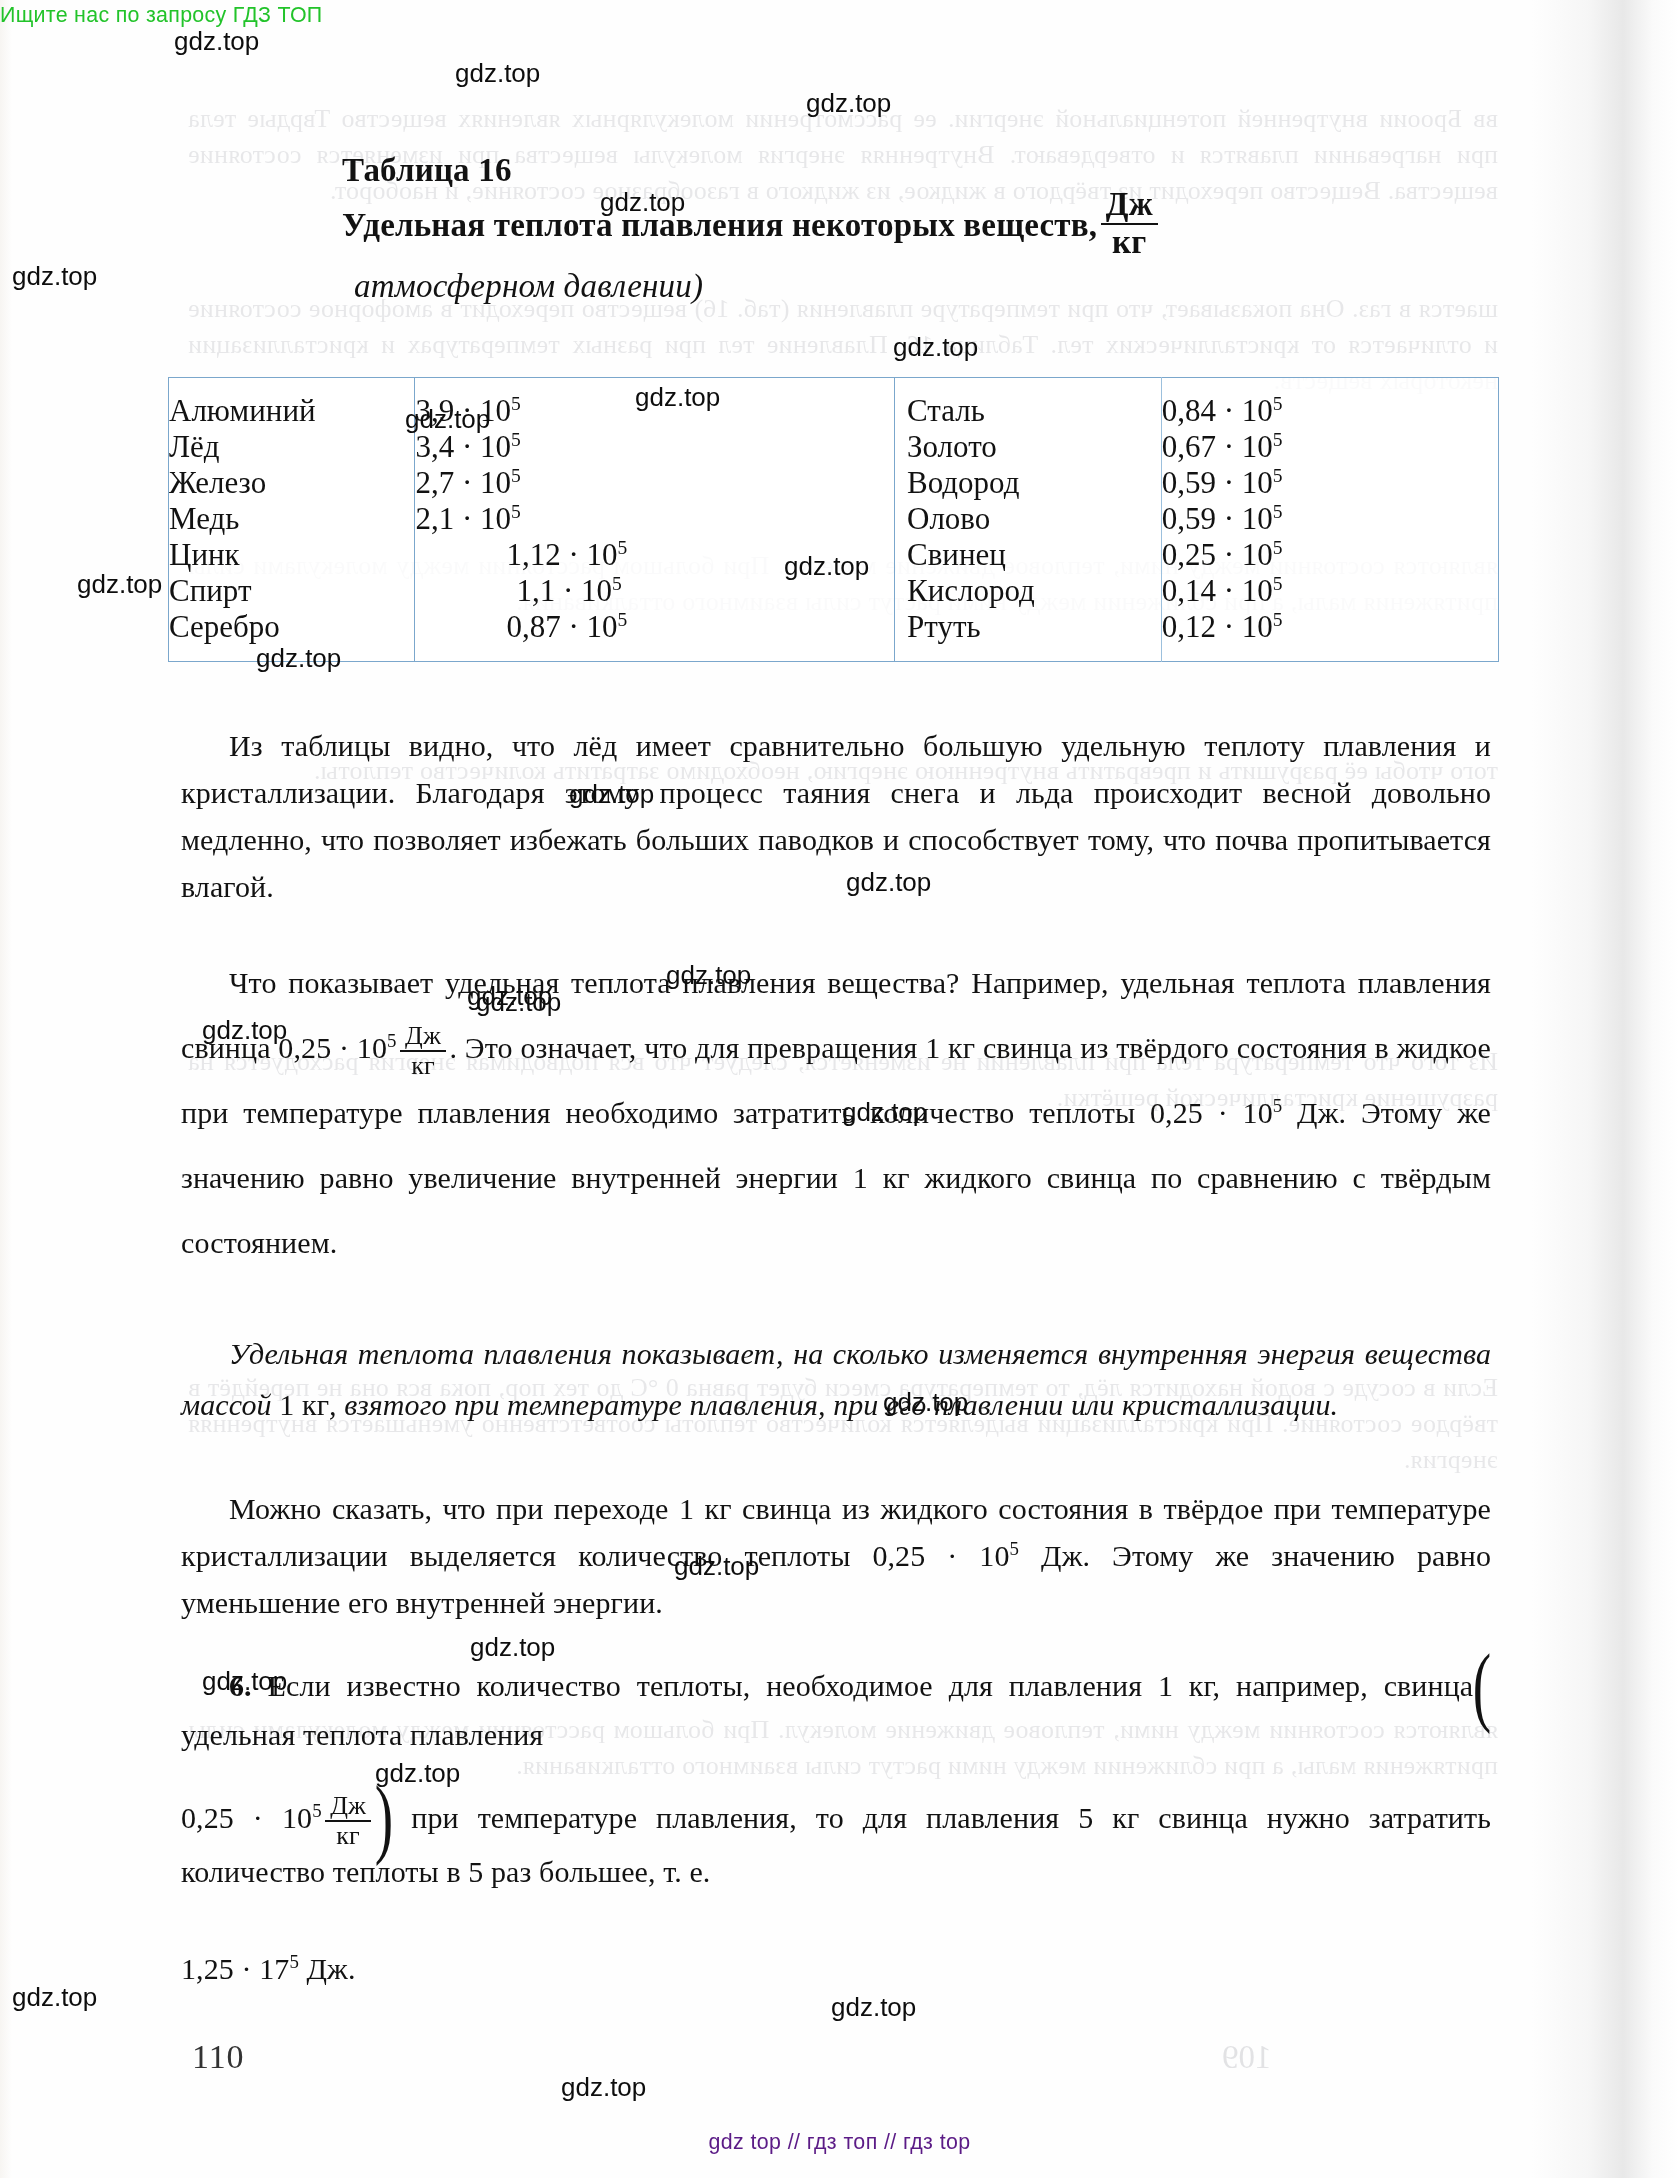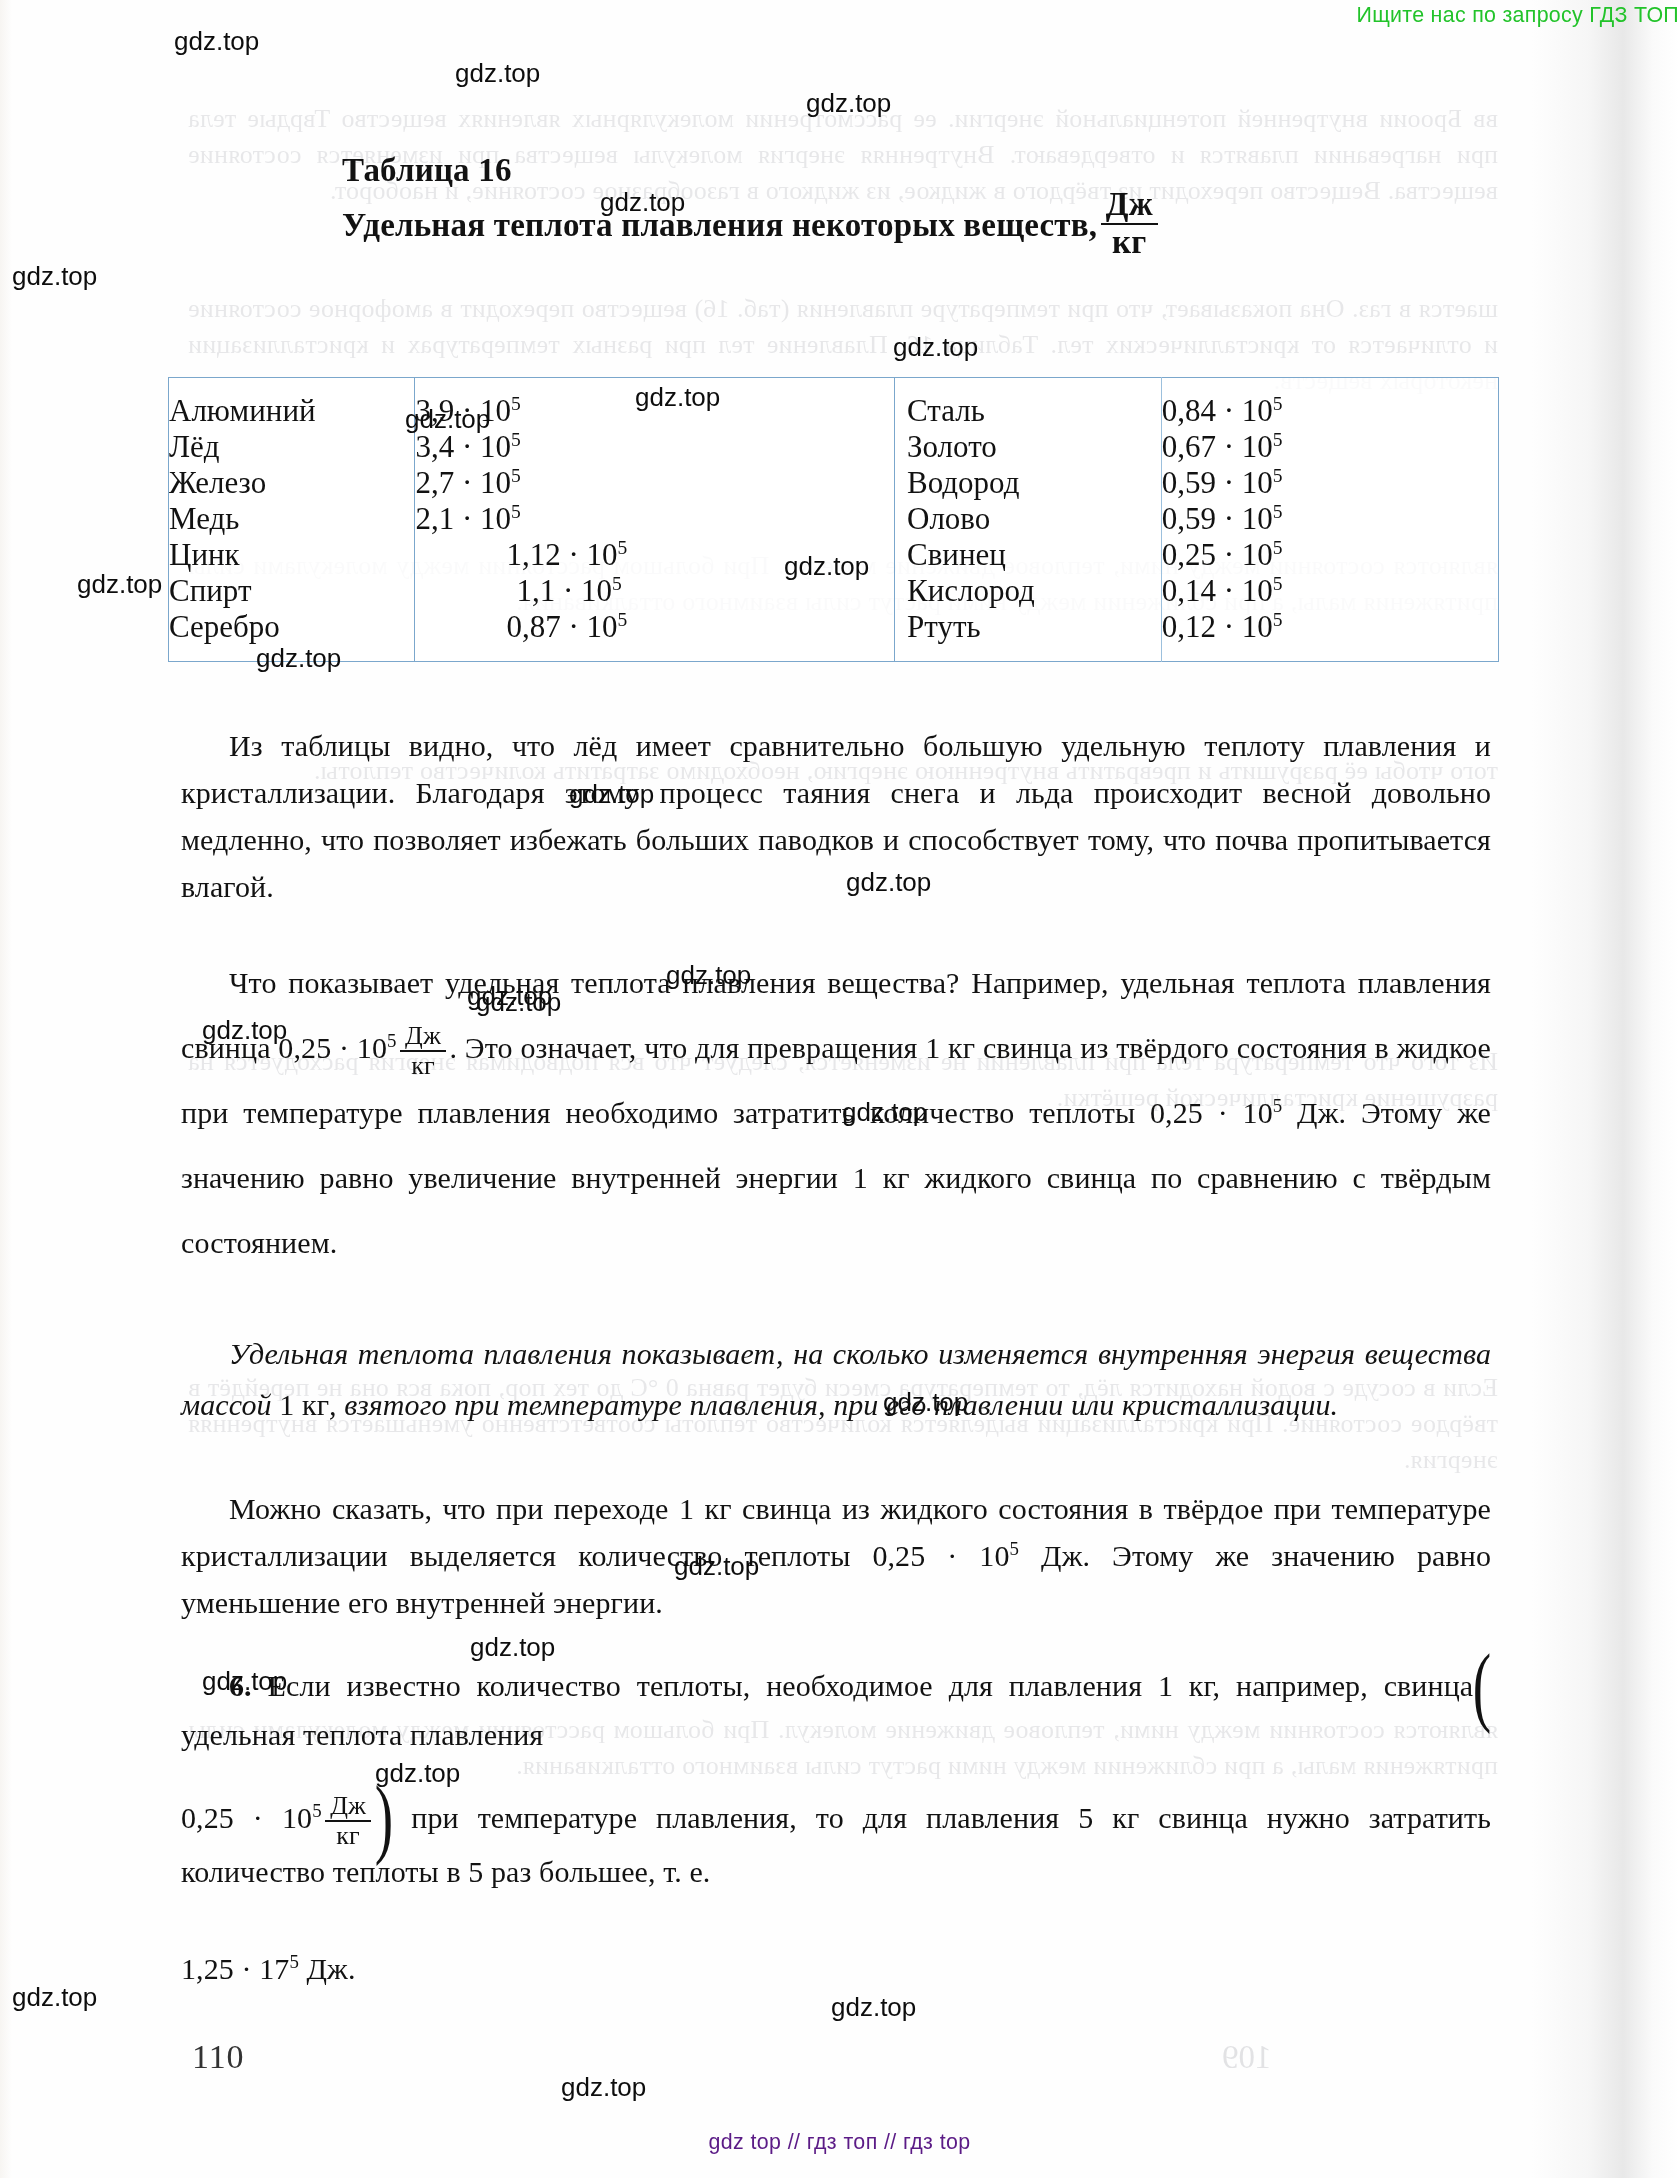--- a/index.html
+++ b/index.html
@@ -64,21 +64,21 @@
     text-align: justify;
     letter-spacing: 0.2px;
   }
 
   
   #top-banner {
     position: absolute;
     top: 3.4px;
     left: 0;
     width: 1679px;
-    text-align: right;
+    text-align: left;
     color: #22c32a;
     font-family: "Liberation Sans", sans-serif;
     font-size: 21.4px;
     letter-spacing: 0.3px;
   }
 
   
   #bottom-footer {
     position: absolute;
     bottom: 24px;
@@ -268,20 +268,21 @@
   <div id="table-caption">
     <div class="cap-line1">Таблица 16</div>
     <div class="cap-line2">
       <span>Удельная теплота плавления некоторых веществ,</span>
       <span class="frac">
         <span class="num">Дж</span>
         <span class="bar"></span>
         <span class="den">кг</span>
       </span>
     </div>
+    <div class="cap-italic l2">атмосферном давлении)</div>
   </div>
 
   <table id="melt-table">
     <tbody>
 
       <tr class="pad-top">
         <td class="c-name vrule">Алюминий</td>
         <td class="c-val vrule">
           <span>3,9</span>&nbsp;·&nbsp;<span>10</span><sup>5</sup>
         </td>

